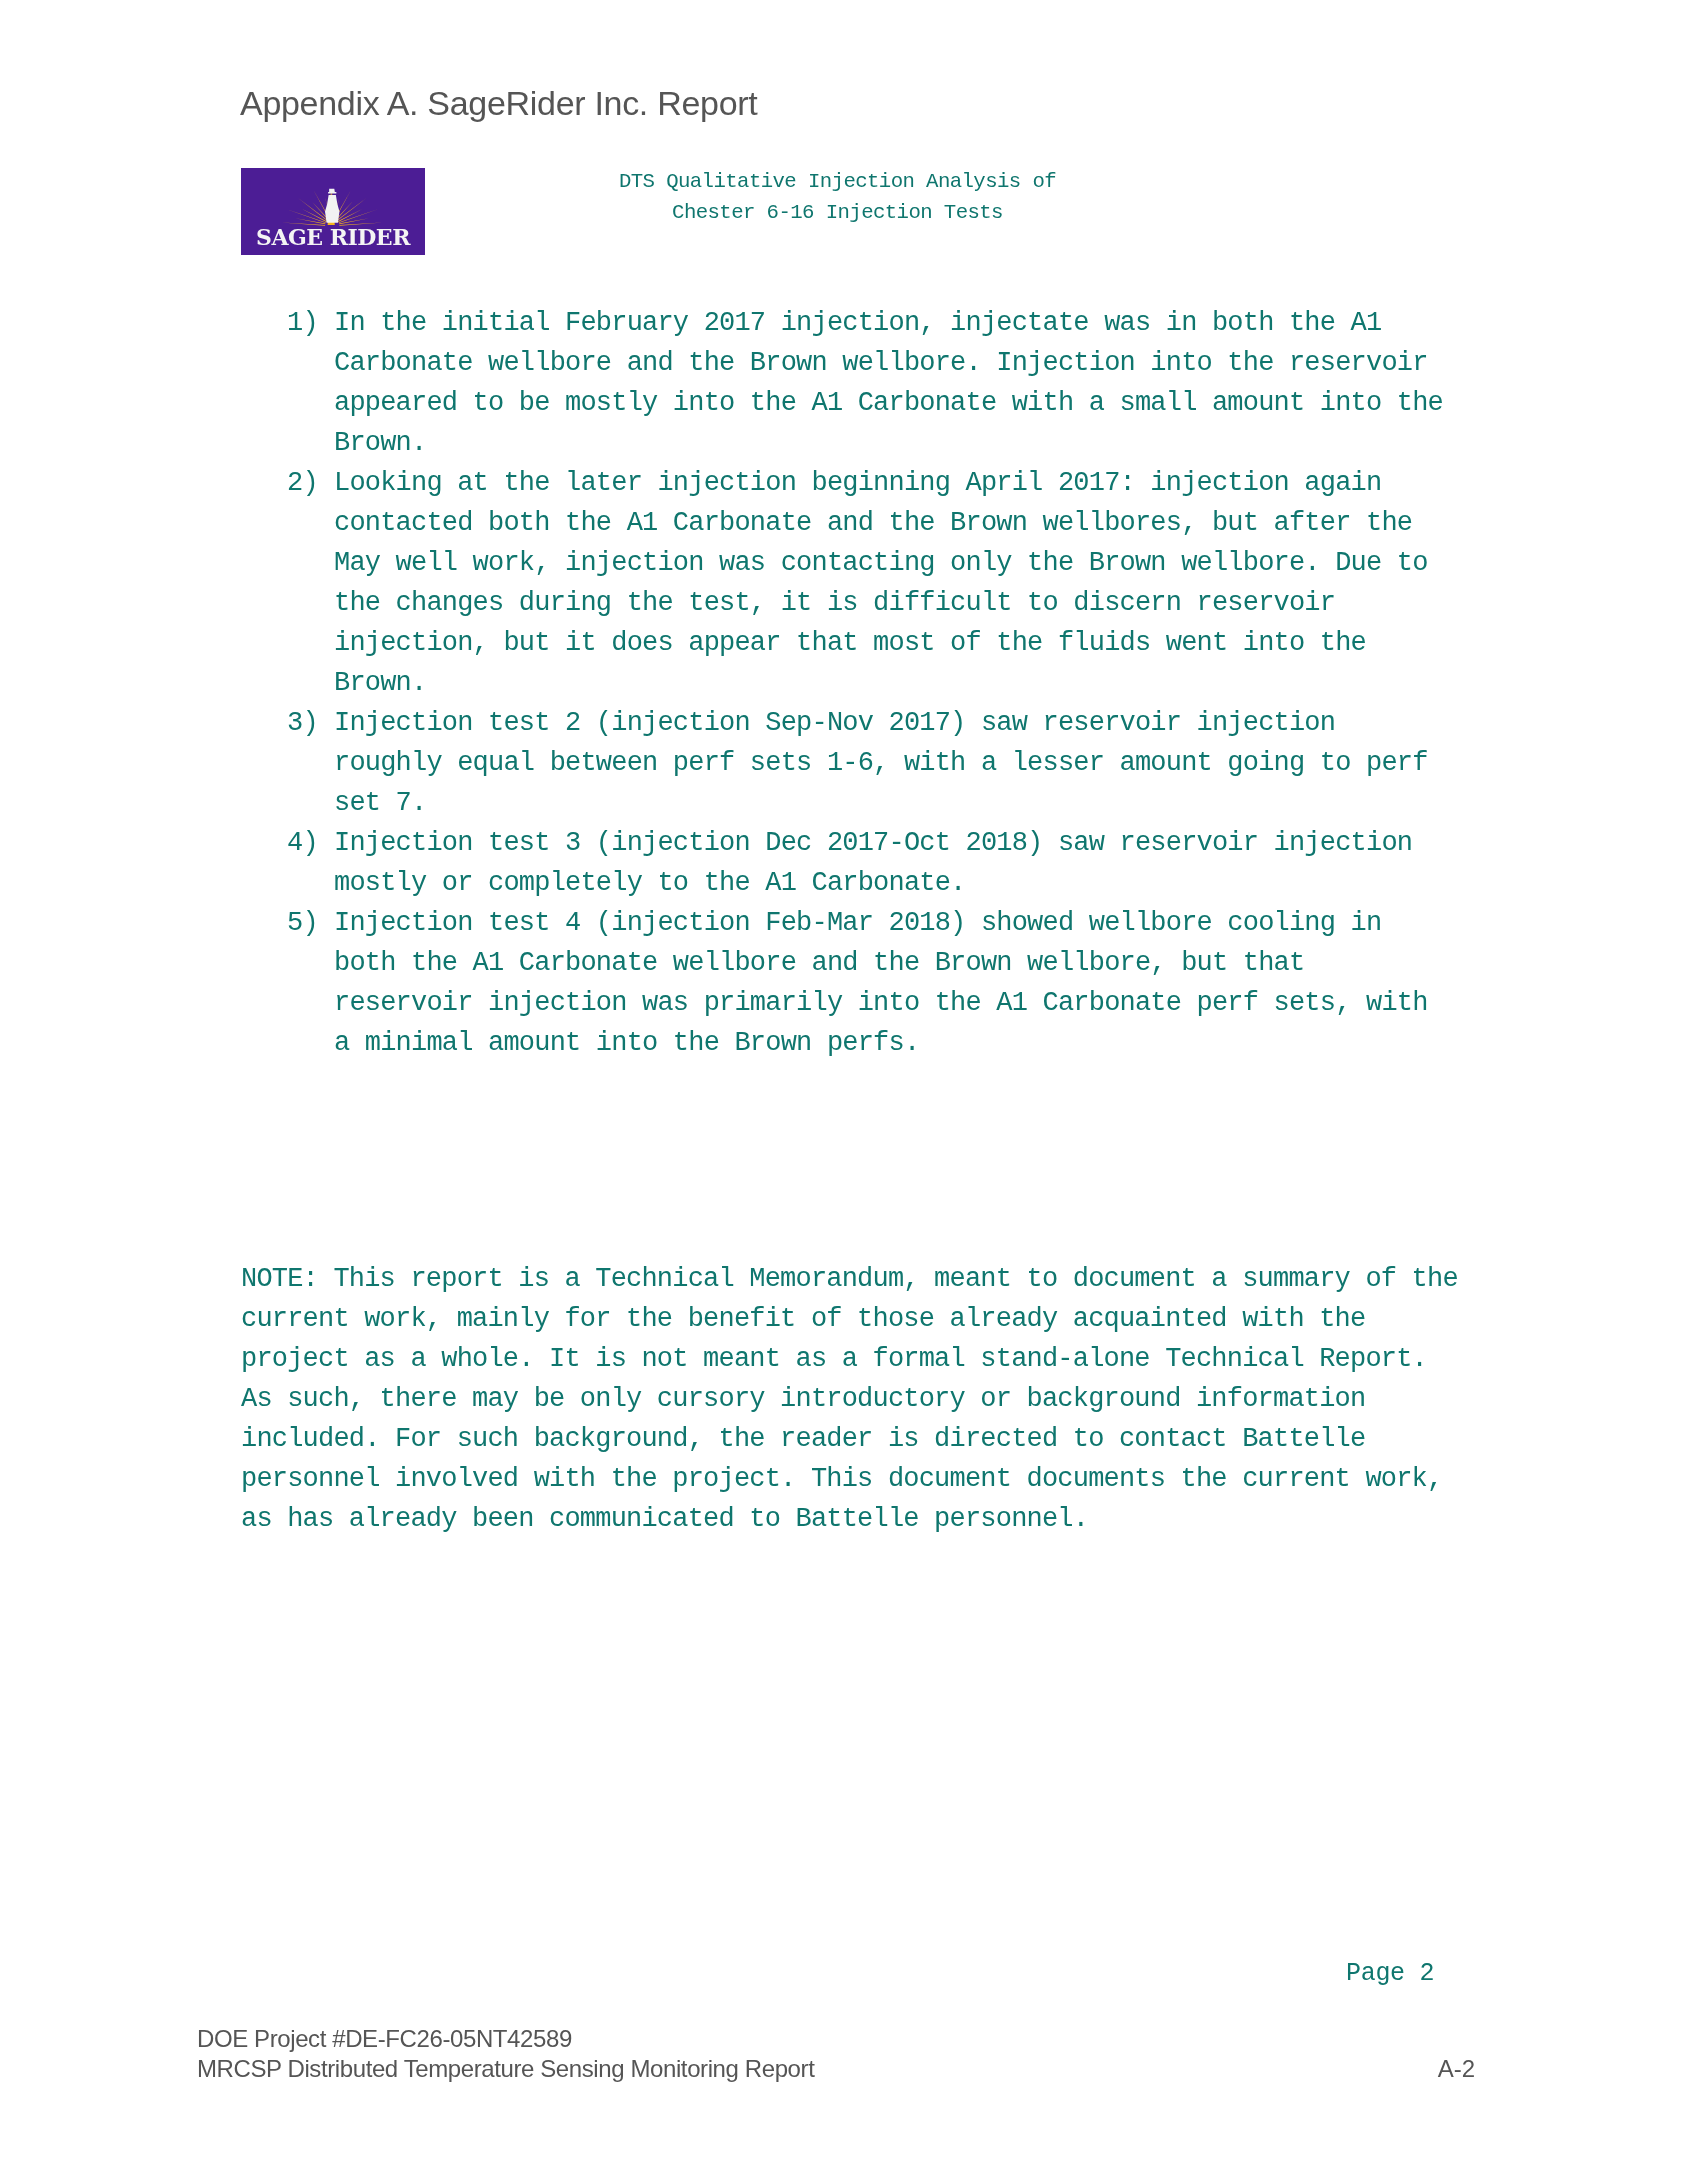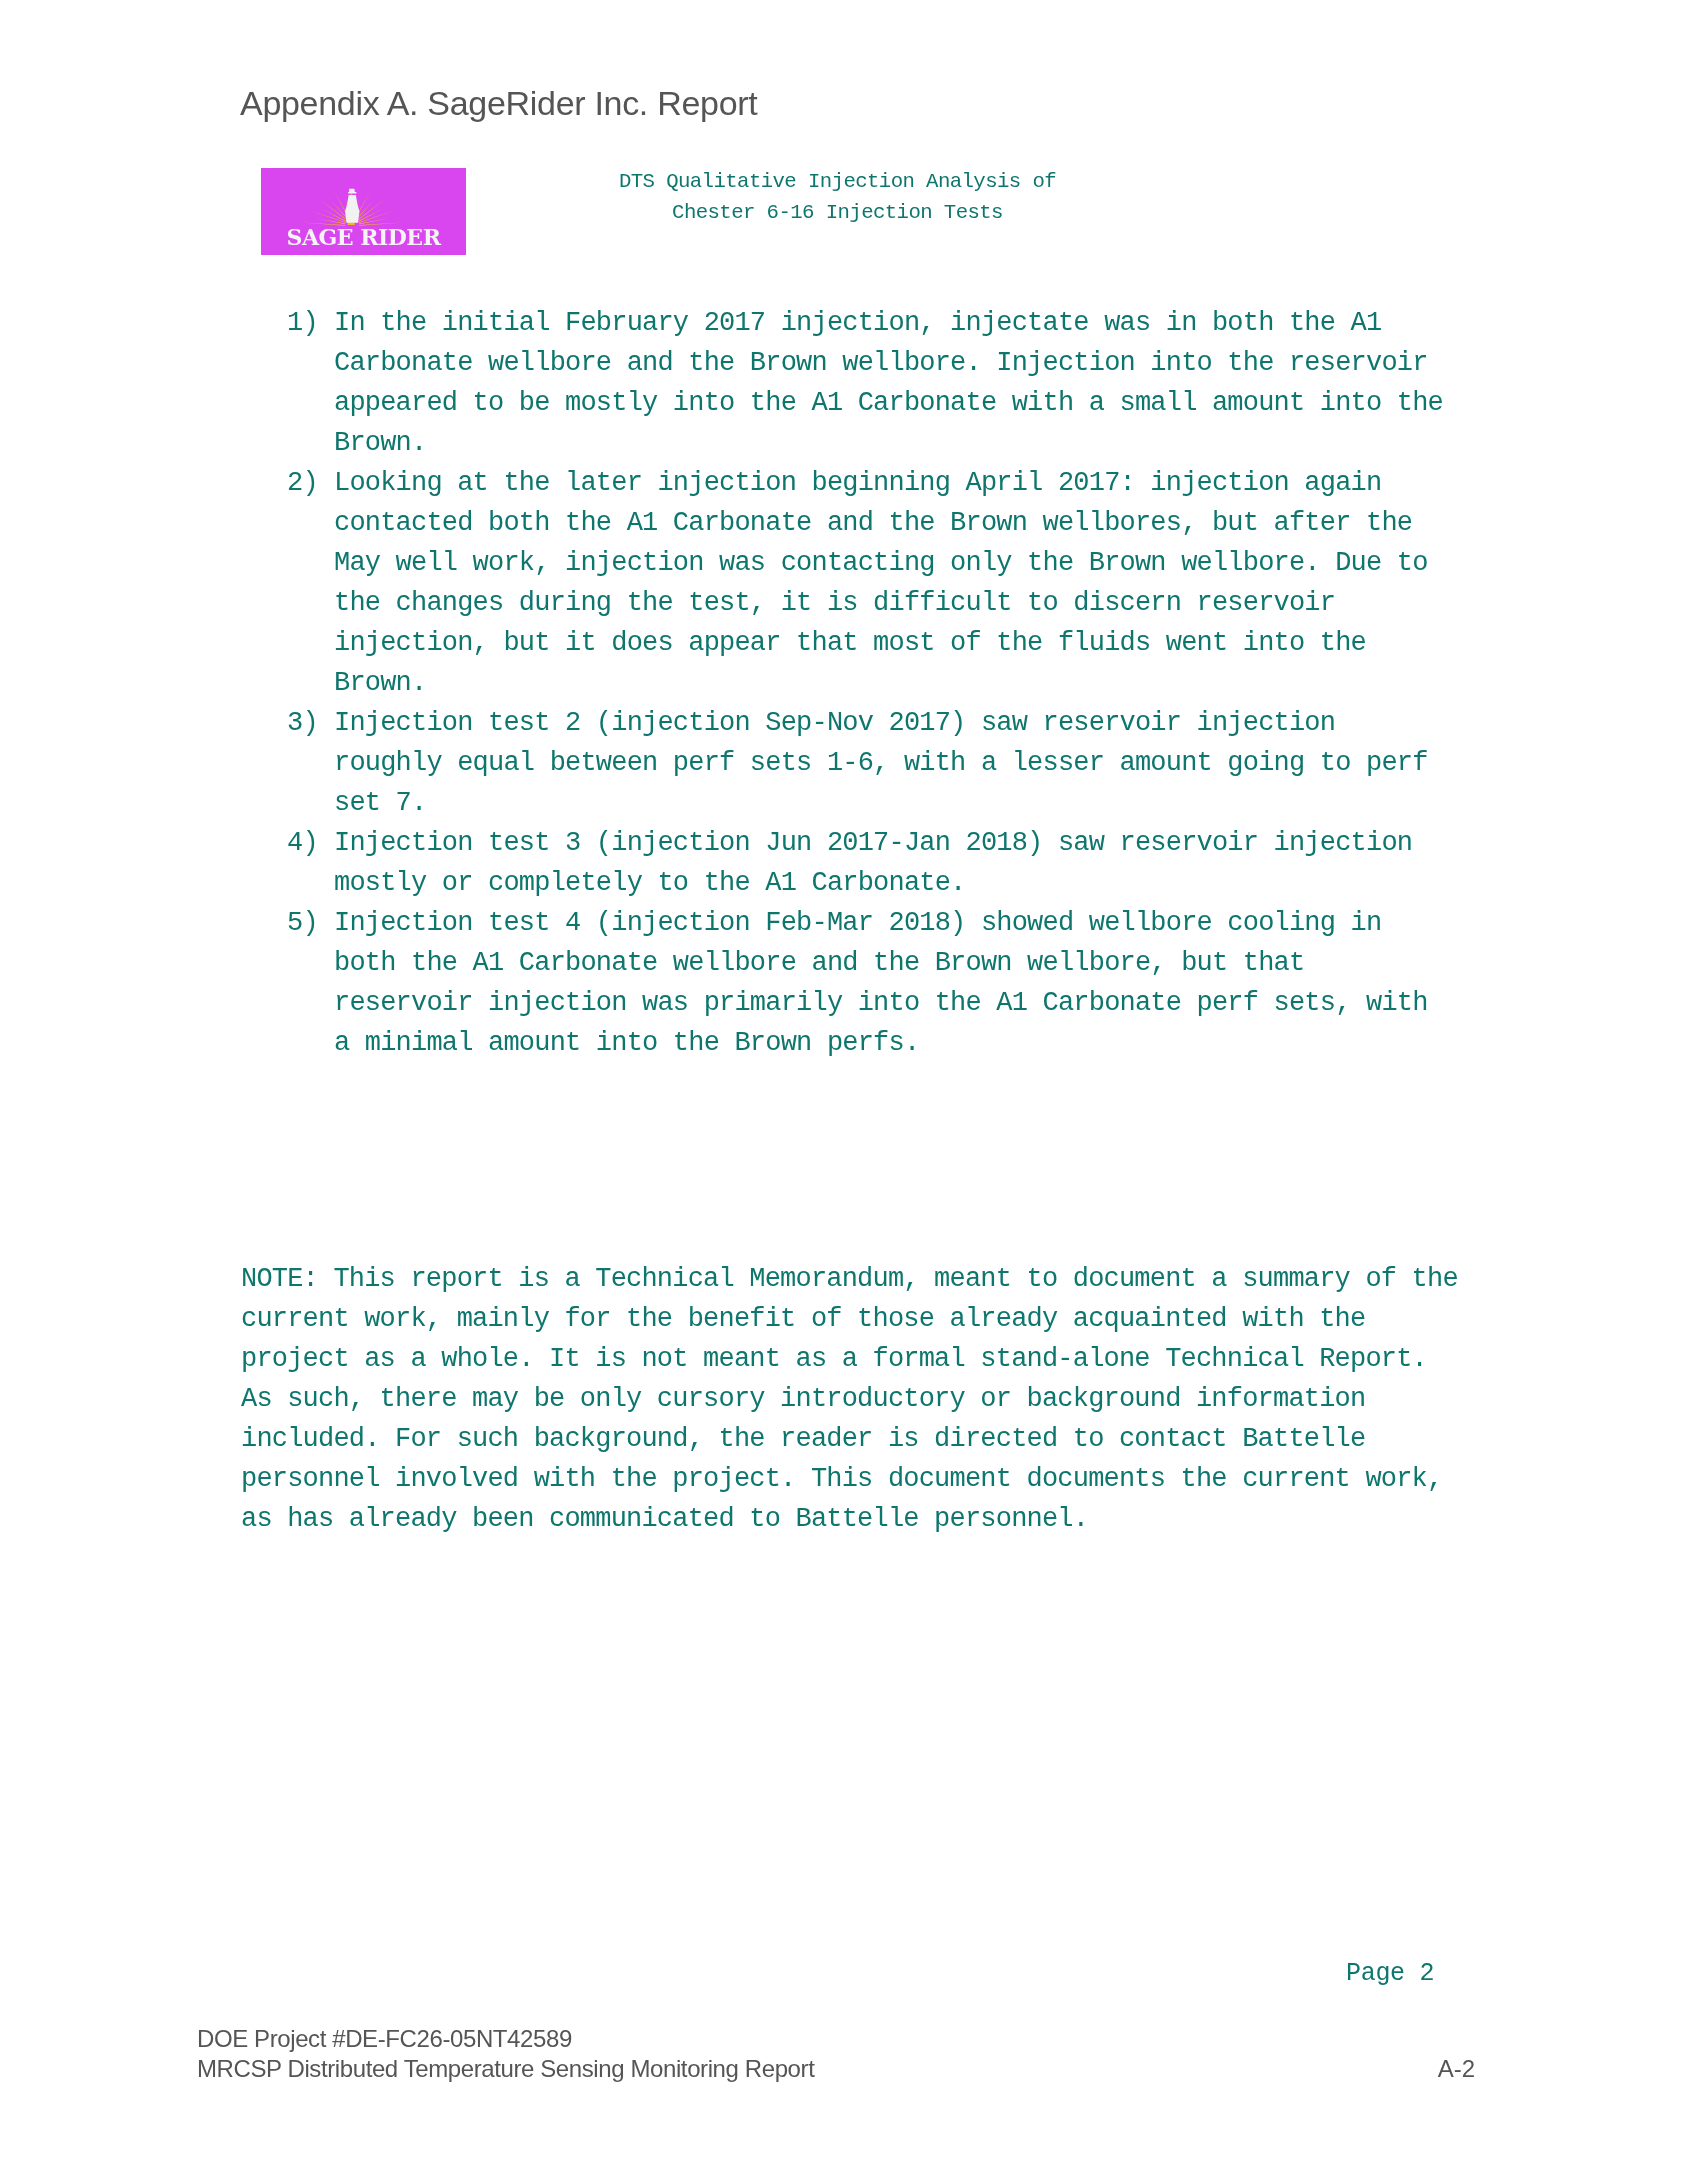--- a/index.html
+++ b/index.html
@@ -3,21 +3,21 @@
 <meta charset="utf-8">
 <style>
   html, body { margin: 0; padding: 0; background: #ffffff; }
   body { width: 1687px; height: 2183px; position: relative; overflow: hidden; }
   .abs { position: absolute; }
   .arial { font-family: "Liberation Sans", sans-serif; color: #555555; }
   .calibri { font-family: Liberation Mono, monospace; color: #0f766e; }
 
   #appendix-header { left: 197px; top: 84px; font-size: 34px; letter-spacing: -0.3px; margin-left: 43px; }
 
-  #logo { left: 241px; top: 168px; width: 205px; height: 87px; background: #d946ef; overflow: hidden; margin-left: 20px; }
+  #logo { left: 241px; top: 168px; width: 184px; height: 87px; background: #4c1d95; overflow: hidden; }
   #logo svg { position: absolute; left: 0; top: 0; }
   #logo-text { position: absolute; left: 0; right: 0; bottom: 5.2px; text-align: center;
     font-family: "DejaVu Serif", serif; font-weight: bold; color: #f4f4f4; font-size: 22px; letter-spacing: -0.5px; }
 
   #doc-title { left: 579px; width: 517px; top: 166px; text-align: center; font-size: 20.7px; line-height: 31px; letter-spacing: -0.6px; }
 
   .list { left: 287px; top: 303px; width: 1168px; font-size: 27px; line-height: 40px; letter-spacing: -0.8px; }
   .li { position: relative; padding-left: 47px; }
   .li-num { position: absolute; left: 0; top: 0; }
 
@@ -75,21 +75,21 @@
   <div class="li">
     <span class="li-num">2)</span>
     <span>Looking at the later injection beginning April 2017: injection again contacted both the A1 Carbonate and the Brown wellbores, but after the May well work, injection was contacting only the Brown wellbore.  Due to the changes during the test, it is difficult to discern reservoir injection, but it does appear that most of the fluids went into the Brown.</span>
   </div>
   <div class="li">
     <span class="li-num">3)</span>
     <span>Injection test 2 (injection Sep-Nov 2017) saw reservoir injection roughly equal between perf sets 1-6, with a lesser amount going to perf set 7.</span>
   </div>
   <div class="li">
     <span class="li-num">4)</span>
-    <span>Injection test 3 (injection Jun 2017-Jan 2018) saw reservoir injection mostly or completely to the A1 Carbonate.</span>
+    <span>Injection test 3 (injection Dec 2017-Oct 2018) saw reservoir injection mostly or completely to the A1 Carbonate.</span>
   </div>
   <div class="li">
     <span class="li-num">5)</span>
     <span>Injection test 4 (injection Feb-Mar 2018) showed wellbore cooling in both the A1 Carbonate wellbore and the Brown wellbore, but that reservoir injection was primarily into the A1 Carbonate perf sets, with a minimal amount into the Brown perfs.</span>
   </div>
 </div>
 
 <div id="note" class="abs calibri">NOTE: This report is a Technical Memorandum, meant to document a summary of the current work, mainly for the benefit of those already acquainted with the project as a whole.  It is not meant as a formal stand-alone Technical Report.  As such, there may be only cursory introductory or background information included.  For such background, the reader is directed to contact Battelle personnel involved with the project.  This document documents the current work, as has already been communicated to Battelle personnel.</div>
 
 <div id="page-number" class="abs calibri">Page 2</div>

